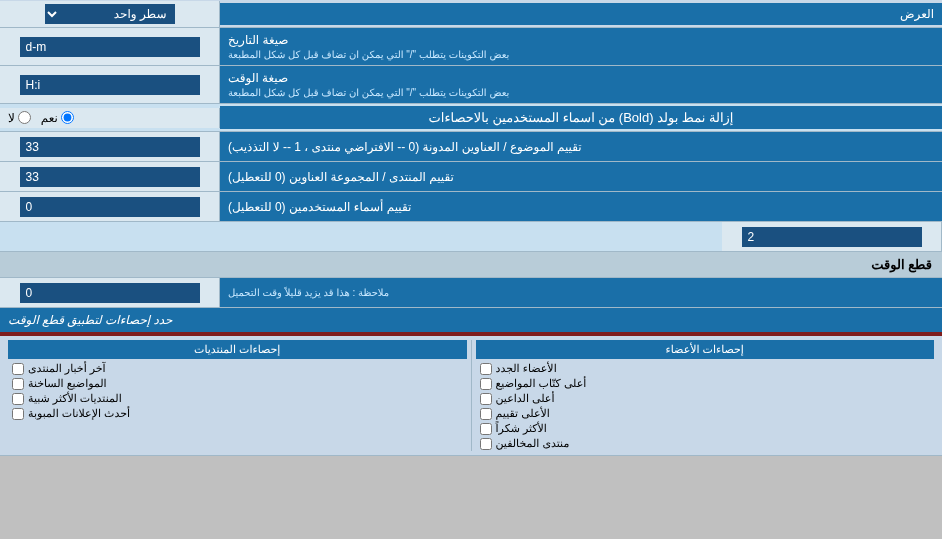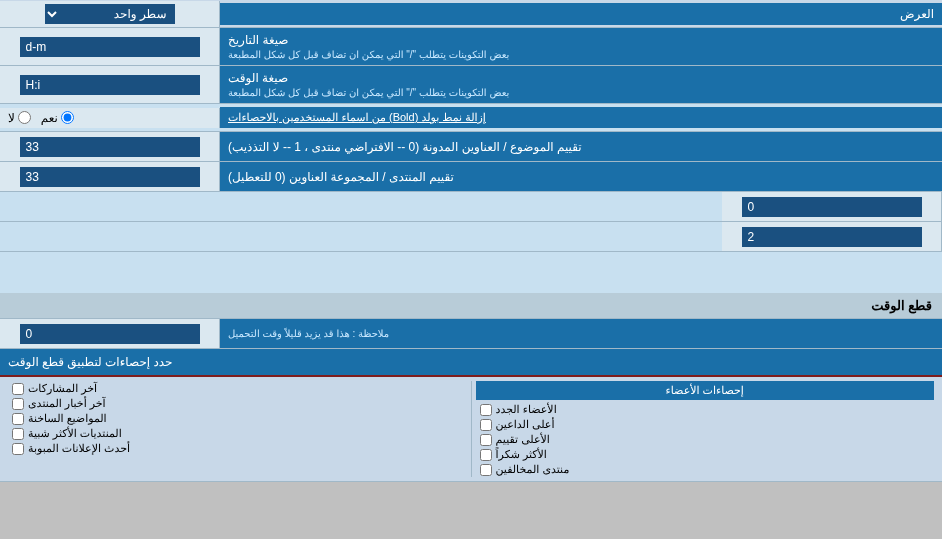--- a/index.html
+++ b/index.html
@@ -100,23 +100,22 @@
       display: flex;
       align-items: center;
       border-bottom: 1px solid #a0b8c8;
       min-height: 28px;
     }
     .radio-label {
       flex: 1;
       background: #1a6fa8;
       color: #fff;
       padding: 4px 8px;
-      text-align: left;
-      font-size: 11px;
-      text-decoration: underline;
+      text-align: center;
+      font-size: 13px;
     }
     .radio-wrap {
       width: 220px;
       background: #dbe8f0;
       display: flex;
       align-items: center;
       justify-content: flex-end;
       padding: 3px 8px;
       gap: 10px;
       direction: rtl;
@@ -132,28 +131,28 @@
     }
     
     .cut-section-header {
       background: #b8ccd8;
       color: #000;
       font-weight: bold;
       padding: 5px 10px;
       text-align: right;
       border-bottom: 1px solid #a0b8c8;
       font-size: 13px;
-      margin-top: 41px;
     }
     
     .stats-row {
       display: flex;
-      border-bottom: 2px solid #7f1d1d;
+      border-bottom: 4px solid #7f1d1d;
       min-height: 28px;
       background: #1a6fa8;
+      font-style: italic;
     }
     .stats-label {
       flex: 1;
       color: #fff;
       padding: 5px 8px;
       text-align: right;
       font-size: 12px;
       display: flex;
       align-items: center;
       justify-content: flex-end;
@@ -251,20 +250,21 @@
   </div>
 
   <div class="row">
     <div class="row-label">تقييم المنتدى / المجموعة العناوين (0 للتعطيل)</div>
     <div class="row-input">
       <input type="text" value="33" style="">
     </div>
   </div>
 
   <div class="row">
+    <div class="row-label">تقييم أسماء المستخدمين (0 للتعطيل)</div>
     <div class="row-input">
       <input type="text" value="0" style="">
     </div>
   </div>
 
   <div class="row">
     <div class="row-input">
       <input type="text" value="2" style="">
     </div>
   </div>
@@ -287,44 +287,45 @@
   <div class="checklist-section">
     <div class="checklist-columns">
 
       <div class="checklist-col">
         <div class="checklist-col-header">إحصاءات الأعضاء</div>
         <div class="check-item">
           <span>الأعضاء الجدد</span>
           <input type="checkbox" style="">
         </div>
         <div class="check-item">
+          <span>أعلى كتّاب المواضيع</span>
+          <input type="checkbox" style="">
+        </div>
+        <div class="check-item">
           <span>أعلى الداعين</span>
           <input type="checkbox" style="">
         </div>
         <div class="check-item">
           <span>الأعلى تقييم</span>
           <input type="checkbox" style="">
         </div>
         <div class="check-item">
           <span>الأكثر شكراً</span>
           <input type="checkbox" style="">
         </div>
         <div class="check-item">
           <span>منتدى المخالفين</span>
           <input type="checkbox" style="">
         </div>
       </div>
 
       <div class="divider-col"></div>
 
       <div class="checklist-col">
-        <div class="check-item">
-          <span>آخر المشاركات</span>
-          <input type="checkbox" style="">
-        </div>
+        <div class="checklist-col-header">إحصاءات المنتديات</div>
         <div class="check-item">
           <span>آخر أخبار المنتدى</span>
           <input type="checkbox" style="">
         </div>
         <div class="check-item">
           <span>المواضيع الساخنة</span>
           <input type="checkbox" style="">
         </div>
         <div class="check-item">
           <span>المنتديات الأكثر شبية</span>

